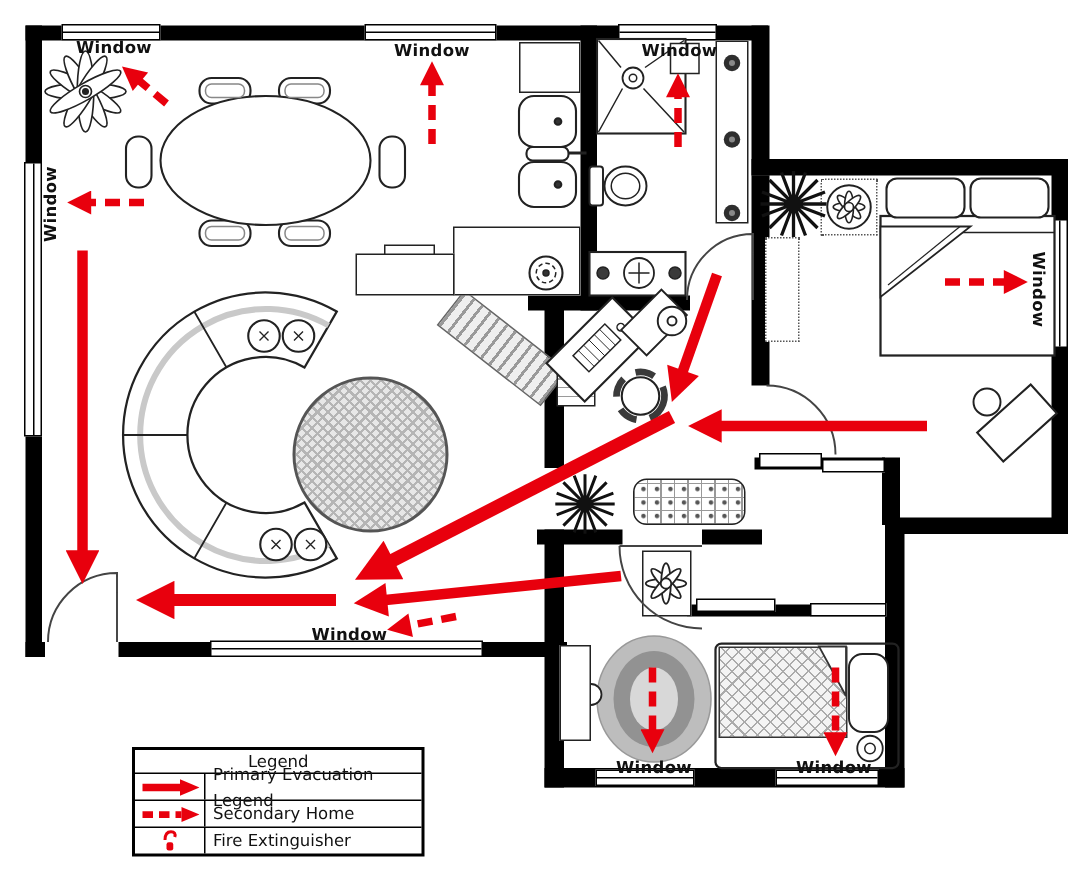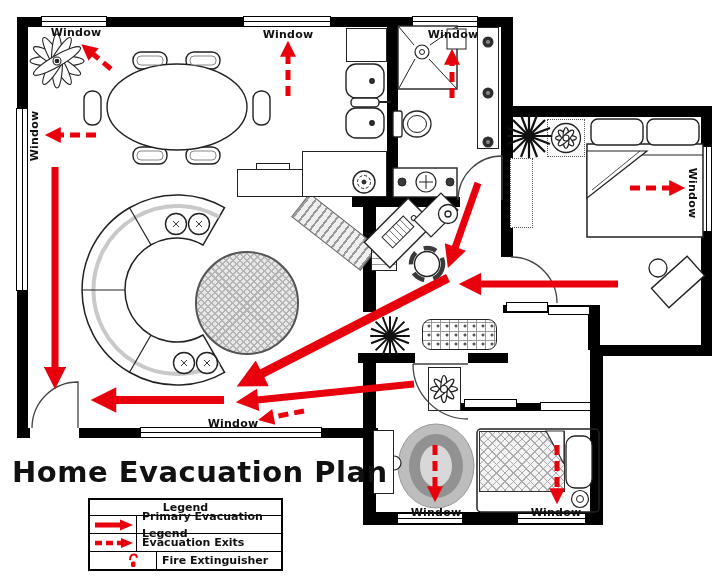--- a/index.html
+++ b/index.html
@@ -31,24 +31,24 @@
      repeating-linear-gradient(90deg,transparent 0 8px,#999 8px 9px),#fff;}
   #bed2mat{position:absolute;left:479px;top:431px;width:86px;height:61px;border:1px solid #333;
      box-sizing:border-box;z-index:2;background:
      repeating-linear-gradient(45deg,#ababab 0 1px,transparent 1px 6px),
      repeating-linear-gradient(-45deg,#ababab 0 1px,transparent 1px 6px),#f4f4f4;}
   #printer{background:repeating-linear-gradient(180deg,#fff 0 5px,#9a9a9a 5px 6px);}
   svg.layer{position:absolute;left:0;top:0;z-index:3;}
   #title{position:absolute;left:12px;top:455px;font-size:29px;font-weight:bold;color:#111;
      letter-spacing:0.5px;z-index:5;white-space:nowrap;}
   #legend{position:absolute;left:88px;top:498px;width:195px;border:2px solid #000;background:#fff;
-     box-sizing:border-box;z-index:5;font-size:11px;font-weight:bold;color:#111;}
+     box-sizing:border-box;z-index:5;font-size:11px;font-weight:normal;color:#111;}
   #legend .hdr{height:15px;line-height:15px;text-align:center;border-bottom:1px solid #000;}
   #legend .row{display:flex;height:17px;border-bottom:1px solid #000;align-items:center;}
-  #legend .row:last-child{border-bottom:none;padding-left:20px;}
+  #legend .row:last-child{border-bottom:none;}
   #legend .ic{width:47px;border-right:1px solid #000;height:100%;display:flex;align-items:center;justify-content:center;box-sizing:border-box;}
   #legend .lb{flex:1;padding-left:5px;line-height:17px;}
 </style>
 </head>
 <body>
 
 <div id="canvas">
 
   <div class="wall" style="left:17px;top:17px;width:495px;height:10px"></div>
   <div class="wall" style="left:17px;top:17px;width:11px;height:421px"></div>
@@ -287,41 +287,40 @@
 
   <div class="winlab" style="left:76px;top:32px">Window</div>
   <div class="winlab" style="left:288px;top:34px">Window</div>
   <div class="winlab" style="left:453px;top:34px">Window</div>
   <div class="winlab rot-ccw" style="left:34px;top:136px">Window</div>
   <div class="winlab rot-cw" style="left:692px;top:193px">Window</div>
   <div class="winlab" style="left:233px;top:423px">Window</div>
   <div class="winlab" style="left:436px;top:512px">Window</div>
   <div class="winlab" style="left:556px;top:512px">Window</div>
 
-  <div id="title">Home Evacuation Plan</div>
 
   <div id="legend">
     <div class="hdr">Legend</div>
     <div class="row">
       <span class="ic">
         <svg width="40" height="12" viewBox="0 0 40 12">
             <line x1="2" y1="6" x2="27" y2="6" stroke="#e8000d" stroke-width="5"></line>
             <polygon points="27,0.5 40,6 27,11.5" fill="#e8000d"></polygon>
           </svg>
       </span>
       <span class="lb">Primary Evacuation Legend</span>
     </div>
     <div class="row">
       <span class="ic">
         <svg width="40" height="12" viewBox="0 0 40 12">
             <line x1="2" y1="6" x2="28" y2="6" stroke="#e8000d" stroke-width="4.5" stroke-dasharray="7 4"></line>
             <polygon points="28,1 40,6 28,11" fill="#e8000d"></polygon>
           </svg>
       </span>
-      <span class="lb">Evacuation Exits</span>
+      <span class="lb">Secondary Home</span>
     </div>
     <div class="row">
       <span class="ic">
         <svg width="12" height="15" viewBox="0 0 12 15">
             <path d="M3,7 Q3,1.5 7,1.5 Q10.5,1.5 9.5,5" fill="none" stroke="#e8000d" stroke-width="2"></path>
             <rect x="4" y="8.5" width="4.5" height="5.5" rx="1.5" fill="#e8000d"></rect>
           </svg>
       </span>
       <span class="lb">Fire Extinguisher</span>
     </div>

